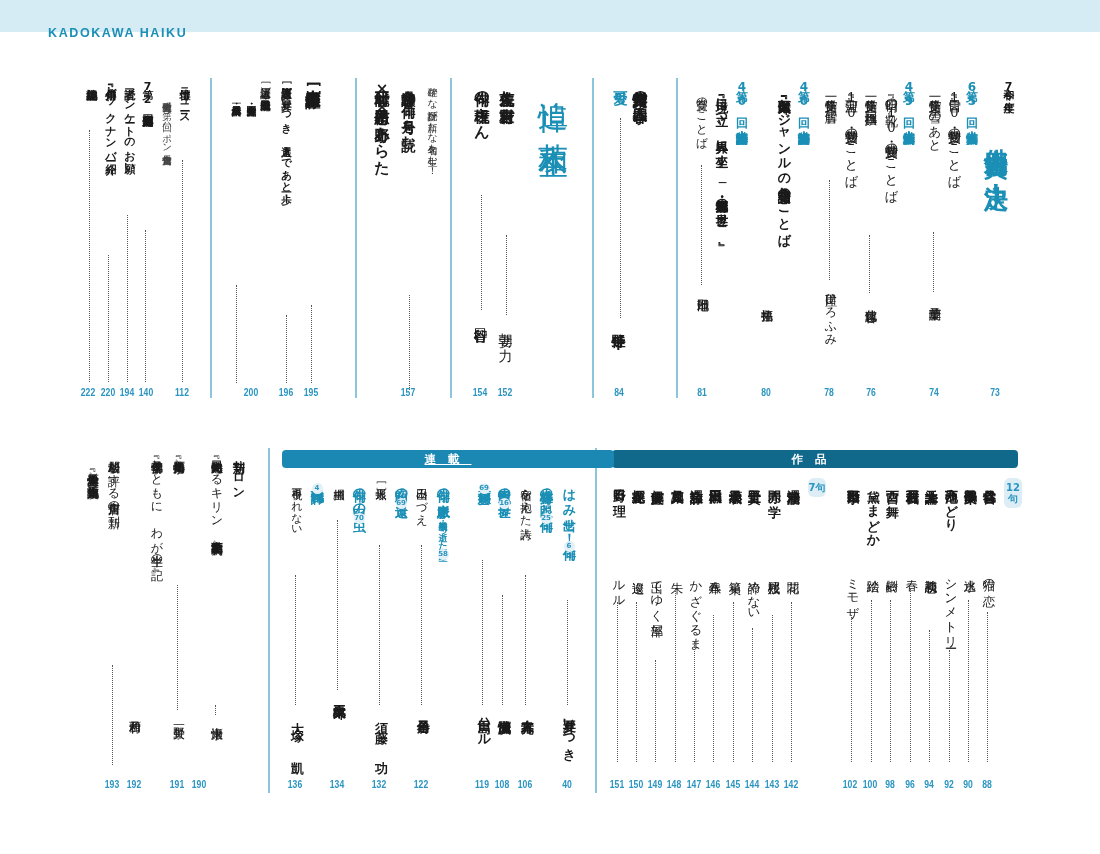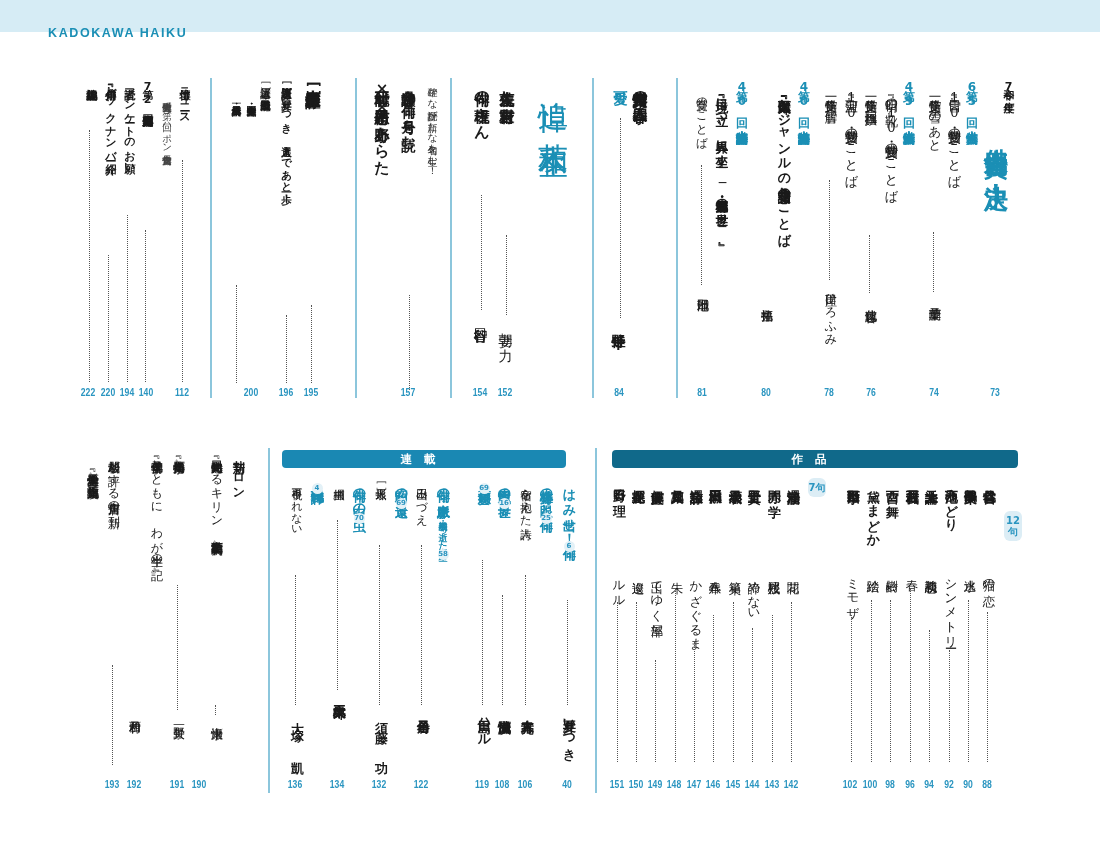--- a/index.html
+++ b/index.html
@@ -122,21 +122,21 @@
 <div class="dots" style="left:127px;top:215px;height:167px;"></div>
 <div class="pn" style="left:113px;top:386px;">194</div>
 <div class="v bold" style="left:102px;top:80px;font-size:11px;">角川『俳句』バックナンバー紹介</div>
 <div class="dots" style="left:108px;top:255px;height:127px;"></div>
 <div class="pn" style="left:94px;top:386px;">220</div>
 <div class="v bold" style="left:83px;top:80px;font-size:11px;">編集後記</div>
 <div class="dots" style="left:89px;top:130px;height:252px;"></div>
 <div class="pn" style="left:74px;top:386px;">222</div>
 
 <div class="section-bar bar-works" style="left:612px;top:450px;width:406px;">作品</div>
-<div class="badge" style="left:1004px;top:478px;margin-top:33px;">12句</div>
+<div class="badge" style="left:1004px;top:478px;">12句</div>
 <div class="badge" style="left:808px;top:478px;">7句</div>
 
 <div class="v bold" style="left:980px;top:480px;font-size:13px;">宮谷昌代</div>
 <div class="v serif" style="left:980px;top:570px;font-size:12.5px;">猫の恋</div>
 <div class="dots" style="left:987px;top:612px;height:150px;"></div>
 <div class="pn" style="left:973px;top:778px;">88</div>
 
 <div class="v bold" style="left:961px;top:480px;font-size:13px;">柴田多鶴子</div>
 <div class="v serif" style="left:961px;top:570px;font-size:12.5px;">逃水</div>
 <div class="dots" style="left:968px;top:600px;height:162px;"></div>
@@ -217,21 +217,21 @@
 <div class="dots" style="left:636px;top:602px;height:160px;"></div>
 <div class="pn" style="left:622px;top:778px;">150</div>
 
 <div class="v bold" style="left:610px;top:480px;font-size:13px;">野口る理</div>
 <div class="v serif" style="left:610px;top:572px;font-size:12.5px;">ルル</div>
 <div class="dots" style="left:617px;top:602px;height:160px;"></div>
 <div class="pn" style="left:603px;top:778px;">151</div>
 
 <div class="vline" style="left:595px;top:448px;height:345px;"></div>
 
-<div class="section-bar bar-serial" style="left:282px;top:450px;width:284px;">連載</div>
+<div class="section-bar bar-serial" style="left:282px;top:450px;width:332px;text-decoration:underline;">連載</div>
 
 <div class="v bold accent" style="left:560px;top:480px;font-size:13px;"><span>はみ出せ！俳句</span><span class="circ">6</span></div>
 <div class="dots" style="left:567px;top:600px;height:105px;"></div>
 <div class="v bold" style="left:560px;top:710px;font-size:13px;">夏井いつき</div>
 <div class="pn" style="left:553px;top:778px;">40</div>
 
 <div class="v bold accent" style="left:537px;top:480px;font-size:13px;"><span>小林秀雄の眼と俳句</span><span class="circ">25</span></div>
 <div class="v serif" style="left:518px;top:480px;font-size:11.5px;">宿命を抱えた詩人</div>
 <div class="dots" style="left:525px;top:575px;height:130px;"></div>
 <div class="v bold" style="left:518px;top:710px;font-size:13px;">青木亮人</div>

